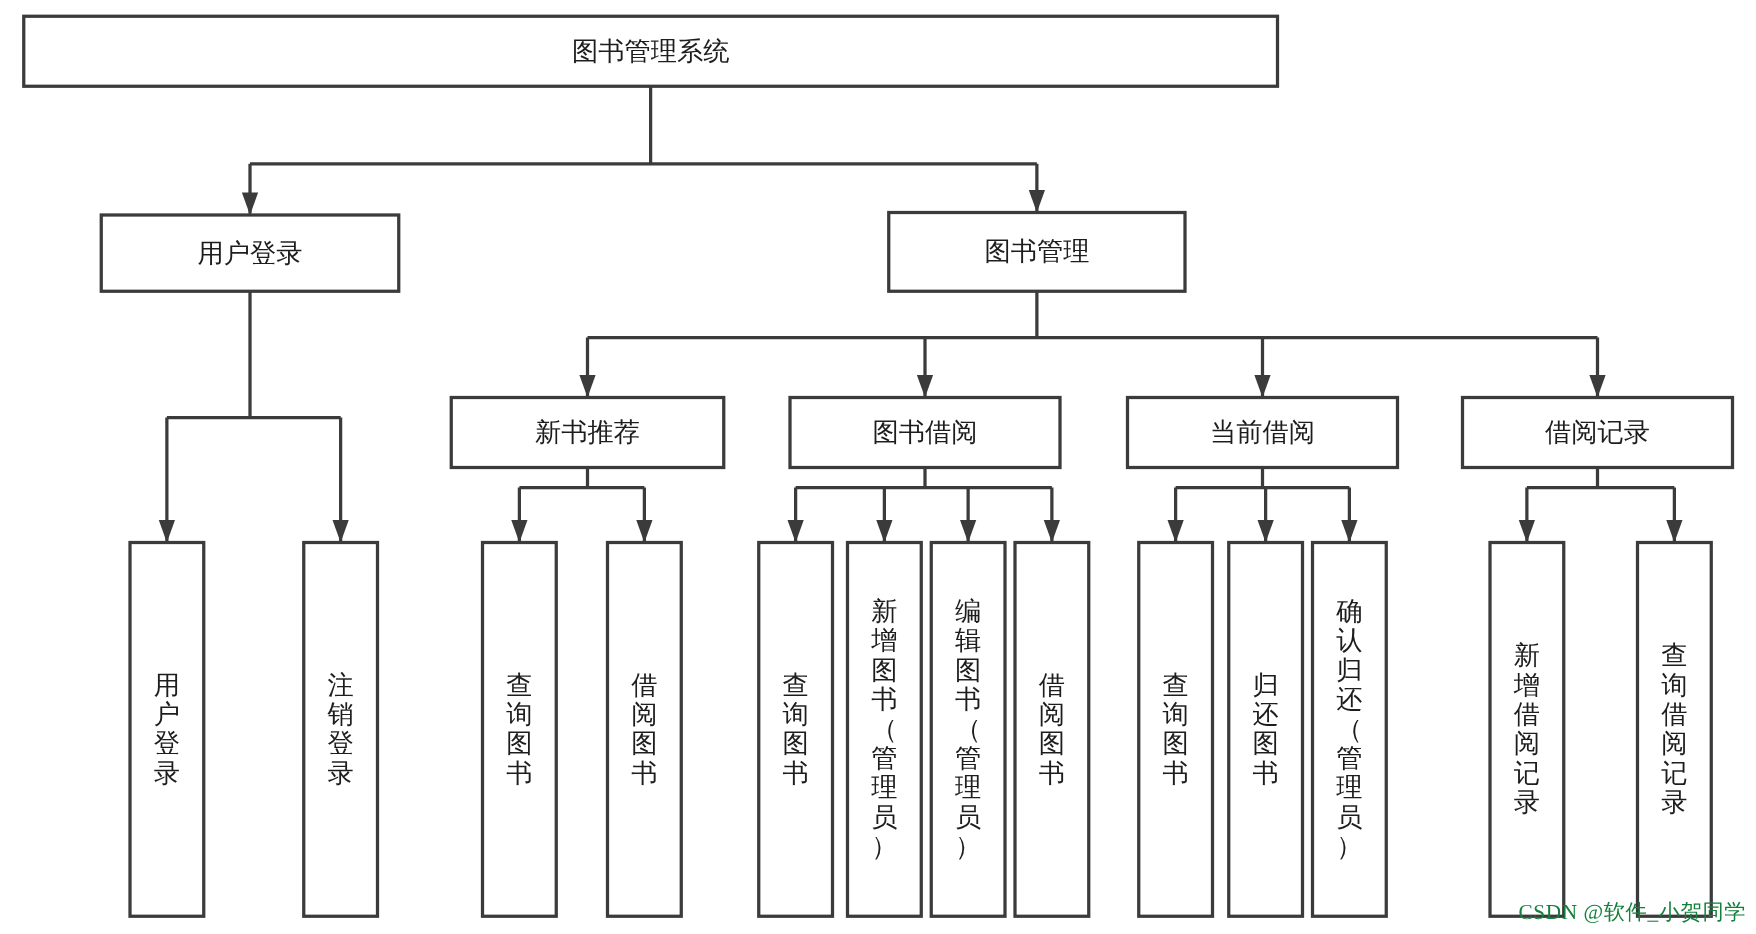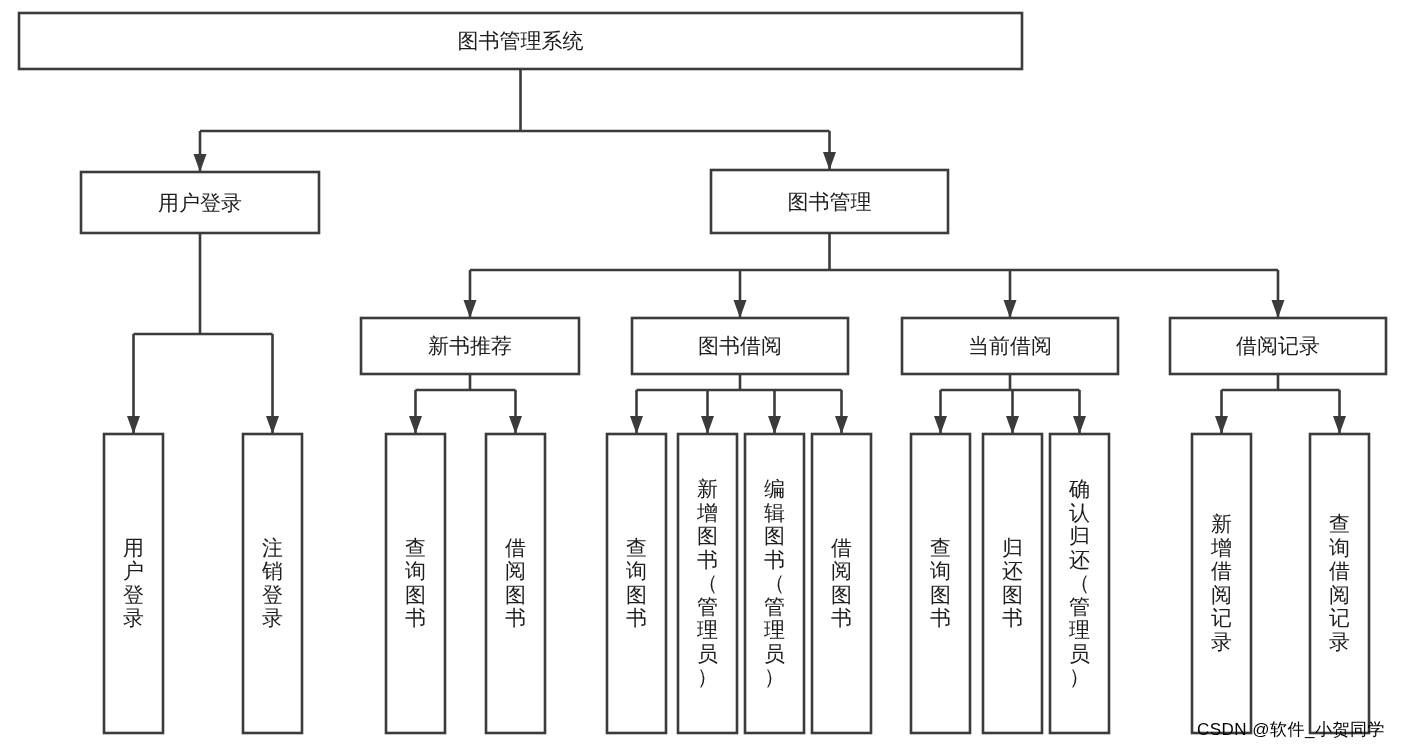--- a/index.html
+++ b/index.html
@@ -51,25 +51,25 @@
     dominant-baseline: middle;
   }
   .node-label-v {
     fill: #1d1d1d;
     font-family: "DejaVu Sans", "Liberation Sans", sans-serif;
     font-size: 21px;
     text-anchor: middle;
   }
   .watermark {
     position: absolute;
-    right: 20px;
+    right: 8px;
     bottom: 6px;
-    font-family: Liberation Sans, sans-serif;
+    font-family: Liberation Serif, serif;
     font-size: 17px;
-    color: #000000;
+    color: #15803d;
     letter-spacing: 0.5px;
     white-space: nowrap;
     pointer-events: none;
   }
 </style>
 </head>
 <body>
 
 <div id="diagram-root">
   <svg id="flow-svg" viewBox="0 0 1405 747">

